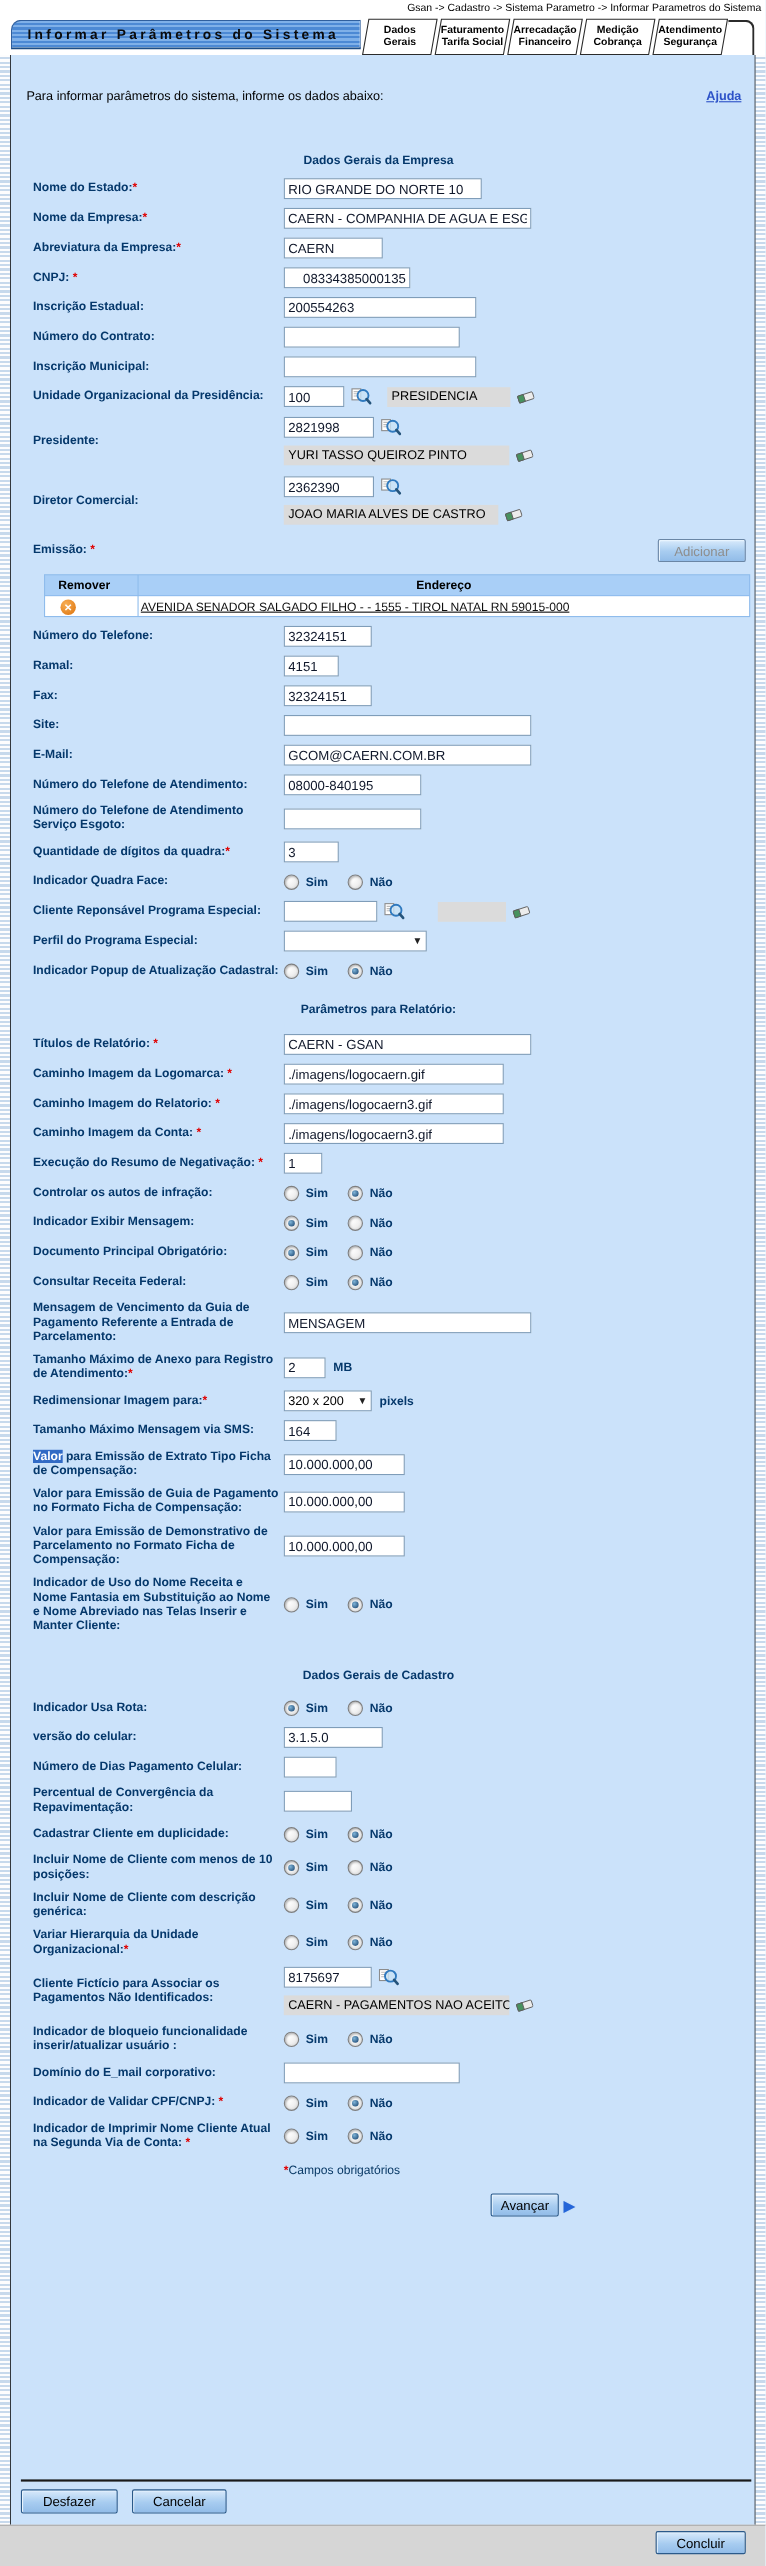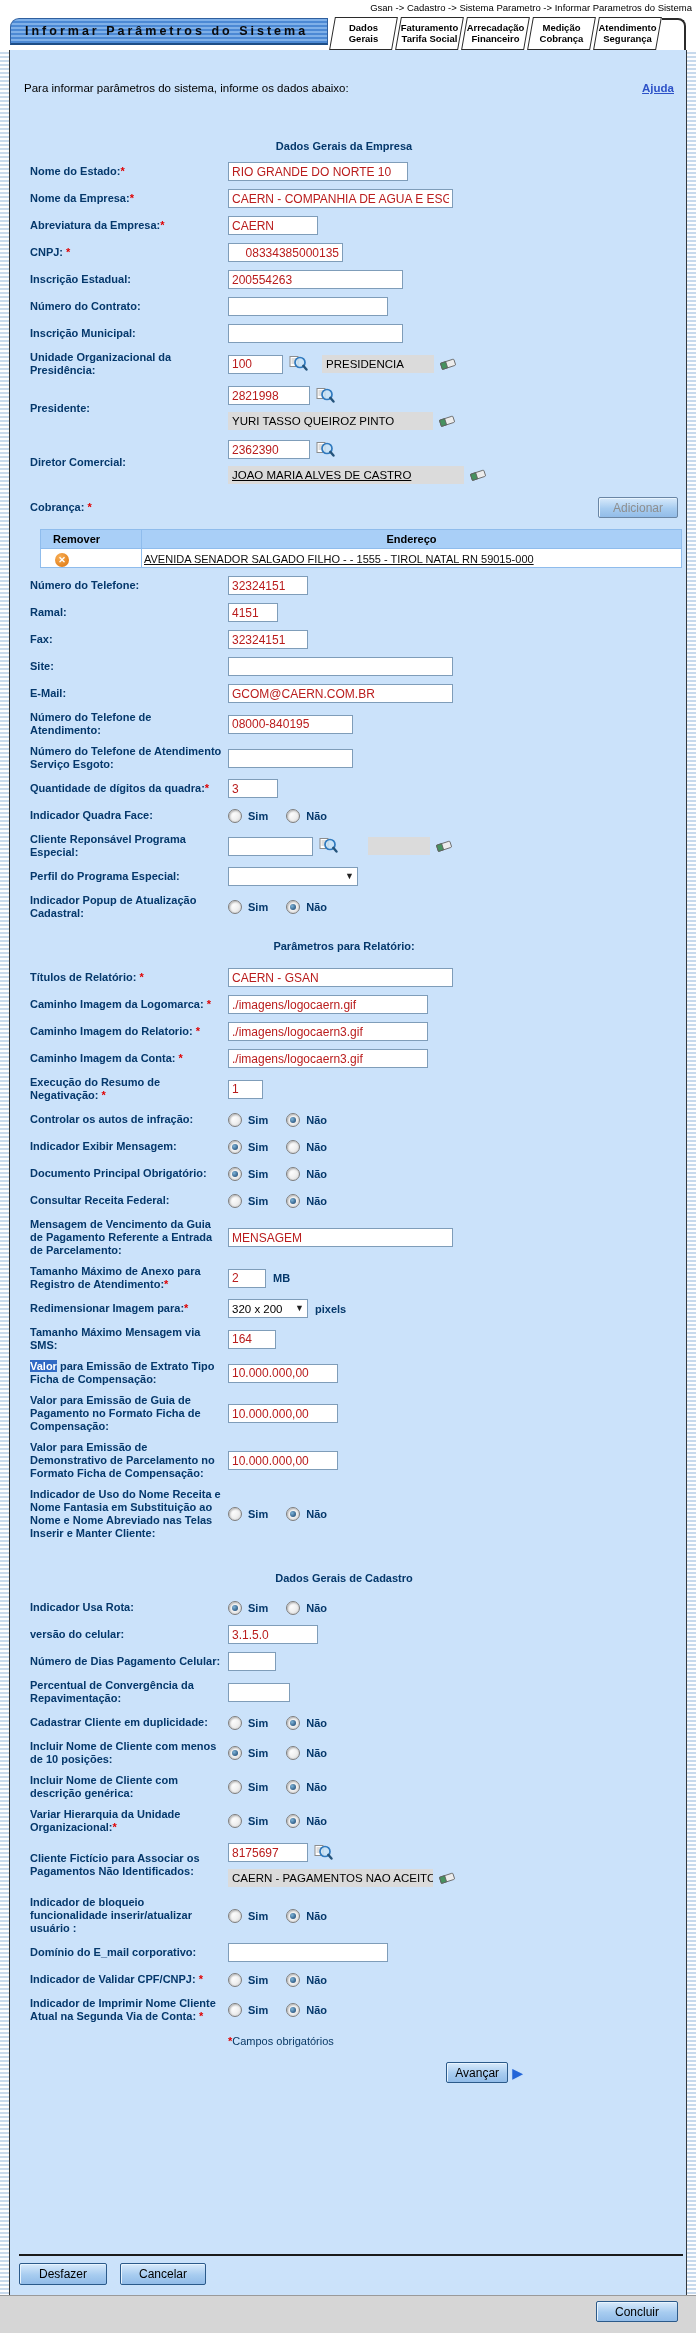--- a/index.html
+++ b/index.html
@@ -40,26 +40,26 @@
   }
   .intro{display:flex;justify-content:space-between;align-items:center;padding:32px 12px 0 14px;font-size:11.5px;color:#000;}
   .help-link{color:#2D52C8;font-weight:bold;text-decoration:underline;font-size:11.5px;cursor:pointer;}
   
   .form-rows{padding-top:2px;}
   .section-title{color:#05386B;font-weight:bold;font-size:11px;margin:6px 0 6px 218px;width:232px;text-align:center;}
   .section-title.first{margin-top:44px;}
   .section-title.mid{margin-top:16px;margin-bottom:12px;}
   .section-title.late{margin-top:28px;margin-bottom:10px;}
   .row{display:flex;align-items:center;padding:4px 0 4px 20px;box-sizing:border-box;}
-  .row-label{width:198px;flex:0 0 auto;font-size:11px;font-weight:bold;color:#05386B;line-height:13px;padding-right:4px;box-sizing:border-box;}
+  .row-label{width:228px;flex:0 0 auto;font-size:11px;font-weight:bold;color:#05386B;line-height:13px;padding-right:4px;box-sizing:border-box;}
   .row-label .req{color:#E00000;}
   .row-label .hl{background:#316AC5;color:#FFFFFF;}
   .row-content{display:flex;align-items:center;min-height:19px;}
   .ti{height:19px;border:1px solid #7F9DB9;background:#FFFFFF;font-family:"Liberation Sans",sans-serif;
-    font-size:12px;color:#b91c1c;padding:0 3px;box-sizing:border-box;}
+    font-size:12px;color:#0f172a;padding:0 3px;box-sizing:border-box;}
   .ro{background:#DBDBDB;height:18px;line-height:18px;font-size:11.5px;color:#000;padding:0 4px;
     box-sizing:border-box;white-space:nowrap;overflow:hidden;}
   .suffix{margin-left:7px;font-size:11px;font-weight:bold;color:#05386B;}
   .sel{height:19px;border:1px solid #7F9DB9;background:#FFFFFF;display:flex;align-items:center;
     justify-content:space-between;padding:0 1px 0 3px;font-size:11.5px;color:#000;box-sizing:border-box;cursor:pointer;}
   .sel .arr{font-size:9px;color:#222;padding:0 2px;line-height:15px;}
   .rb{width:12px;height:12px;border-radius:50%;border:1px solid #7E7E7E;flex:0 0 auto;position:relative;
     background:radial-gradient(circle at 30% 30%,#FFFFFF 0%,#EFEFEF 55%,#CCCCCC 100%);
     box-shadow:inset 1px 1px 2px rgba(0,0,0,0.28);margin-right:6px;cursor:pointer;}
   .rb.sel-on::after{content:"";position:absolute;left:3px;top:3px;width:6px;height:6px;border-radius:50%;
@@ -71,21 +71,21 @@
   .lk-line + .lk-line{margin-top:4px;}
   
   .addr-hdr{justify-content:flex-start;padding-right:8px;padding-top:8px;}
   .addr-hdr .spacer{flex:1;}
   .btn{background:linear-gradient(180deg,#D8EAFB 0%,#A7CCF0 55%,#92BCE8 100%);
     border:1px solid #2B5A8A;border-radius:2px;font-family:"Liberation Sans",sans-serif;
     font-size:12px;color:#000;cursor:pointer;box-shadow:inset 1px 1px 0 #E8F4FE;}
   .btn.adicionar{width:80px;height:21px;color:#8E8E8E;border-color:#6A86A5;}
   .addr-table{border-collapse:separate;border-spacing:1px;background:#8FBCEC;margin:7px 4px 4px 30px;
     width:642px;table-layout:fixed;}
-  .addr-table th{background:#A9CFF7;font-size:11px;font-weight:bold;color:#000;height:16px;padding:1px 20px;}
+  .addr-table th{background:#A9CFF7;font-size:11px;font-weight:bold;color:#000;height:16px;padding:1px 4px;}
   .addr-table th.c1{width:68px;text-align:left;padding-left:12px;}
   .addr-table td{background:#FFFFFF;height:18px;padding:0 2px;}
   .addr-table td.c1{text-align:left;padding-left:14px;}
   .rm-circle{display:inline-flex;width:14px;height:14px;border-radius:50%;cursor:pointer;
     background:radial-gradient(circle at 35% 30%,#F8AE55,#DC720A);align-items:center;justify-content:center;
     color:#FFFFFF;font-size:9px;font-weight:bold;line-height:14px;}
   .addr-link{font-size:11px;color:#0E0E0E;text-decoration:underline;cursor:pointer;white-space:nowrap;}
   
   .note-row .row-content{font-size:11px;color:#0A3A66;}
   .note-row .req{color:#E00000;font-weight:bold;}
@@ -247,35 +247,35 @@
                   <rect x="1" y="1.5" width="8" height="10" fill="#FFFFFF" stroke="#8C8C8C"></rect>
                   <line x1="2.5" y1="4" x2="7.5" y2="4" stroke="#BBBBBB"></line>
                   <line x1="2.5" y1="6" x2="7.5" y2="6" stroke="#BBBBBB"></line>
                   <line x1="2.5" y1="8" x2="7.5" y2="8" stroke="#BBBBBB"></line>
                   <circle cx="11" cy="7.5" r="5" fill="#C9E4F6" fill-opacity="0.8" stroke="#2F79BE" stroke-width="1.7"></circle>
                   <line x1="14.3" y1="10.8" x2="17.5" y2="14.5" stroke="#25547B" stroke-width="2.4" stroke-linecap="round"></line>
                 </svg>
               </span>
             </div>
             <div class="lk-line">
-              <span class="ro" style="width: 236px; text-decoration: underline;">JOAO MARIA ALVES DE CASTRO</span>
+              <span class="ro" style="width: 195px;">JOAO MARIA ALVES DE CASTRO</span>
               <span class="icn">
                 <svg width="16" height="14" viewBox="0 0 16 14">
                   <g transform="rotate(-18 8 7)">
                     <rect x="1" y="4" width="14" height="6.5" rx="1" fill="#ECECEC" stroke="#5E5E5E" stroke-width="0.8"></rect>
                     <rect x="1" y="4" width="5.5" height="6.5" fill="#47925F" stroke="#5E5E5E" stroke-width="0.8"></rect>
                   </g>
                 </svg>
               </span>
             </div>
           </div>
         </div>
       </div>
       <div class="row addr-hdr">
-        <div class="row-label"><span>Cobrança: </span><span class="req">*</span></div>
+        <div class="row-label"><span>Emissão: </span><span class="req">*</span></div>
         <div class="spacer"></div>
         <button class="btn adicionar">Adicionar</button>
       </div>
       <table class="addr-table">
         <thead>
           <tr>
             <th class="c1">Remover</th>
             <th>Endereço</th>
           </tr>
         </thead>

